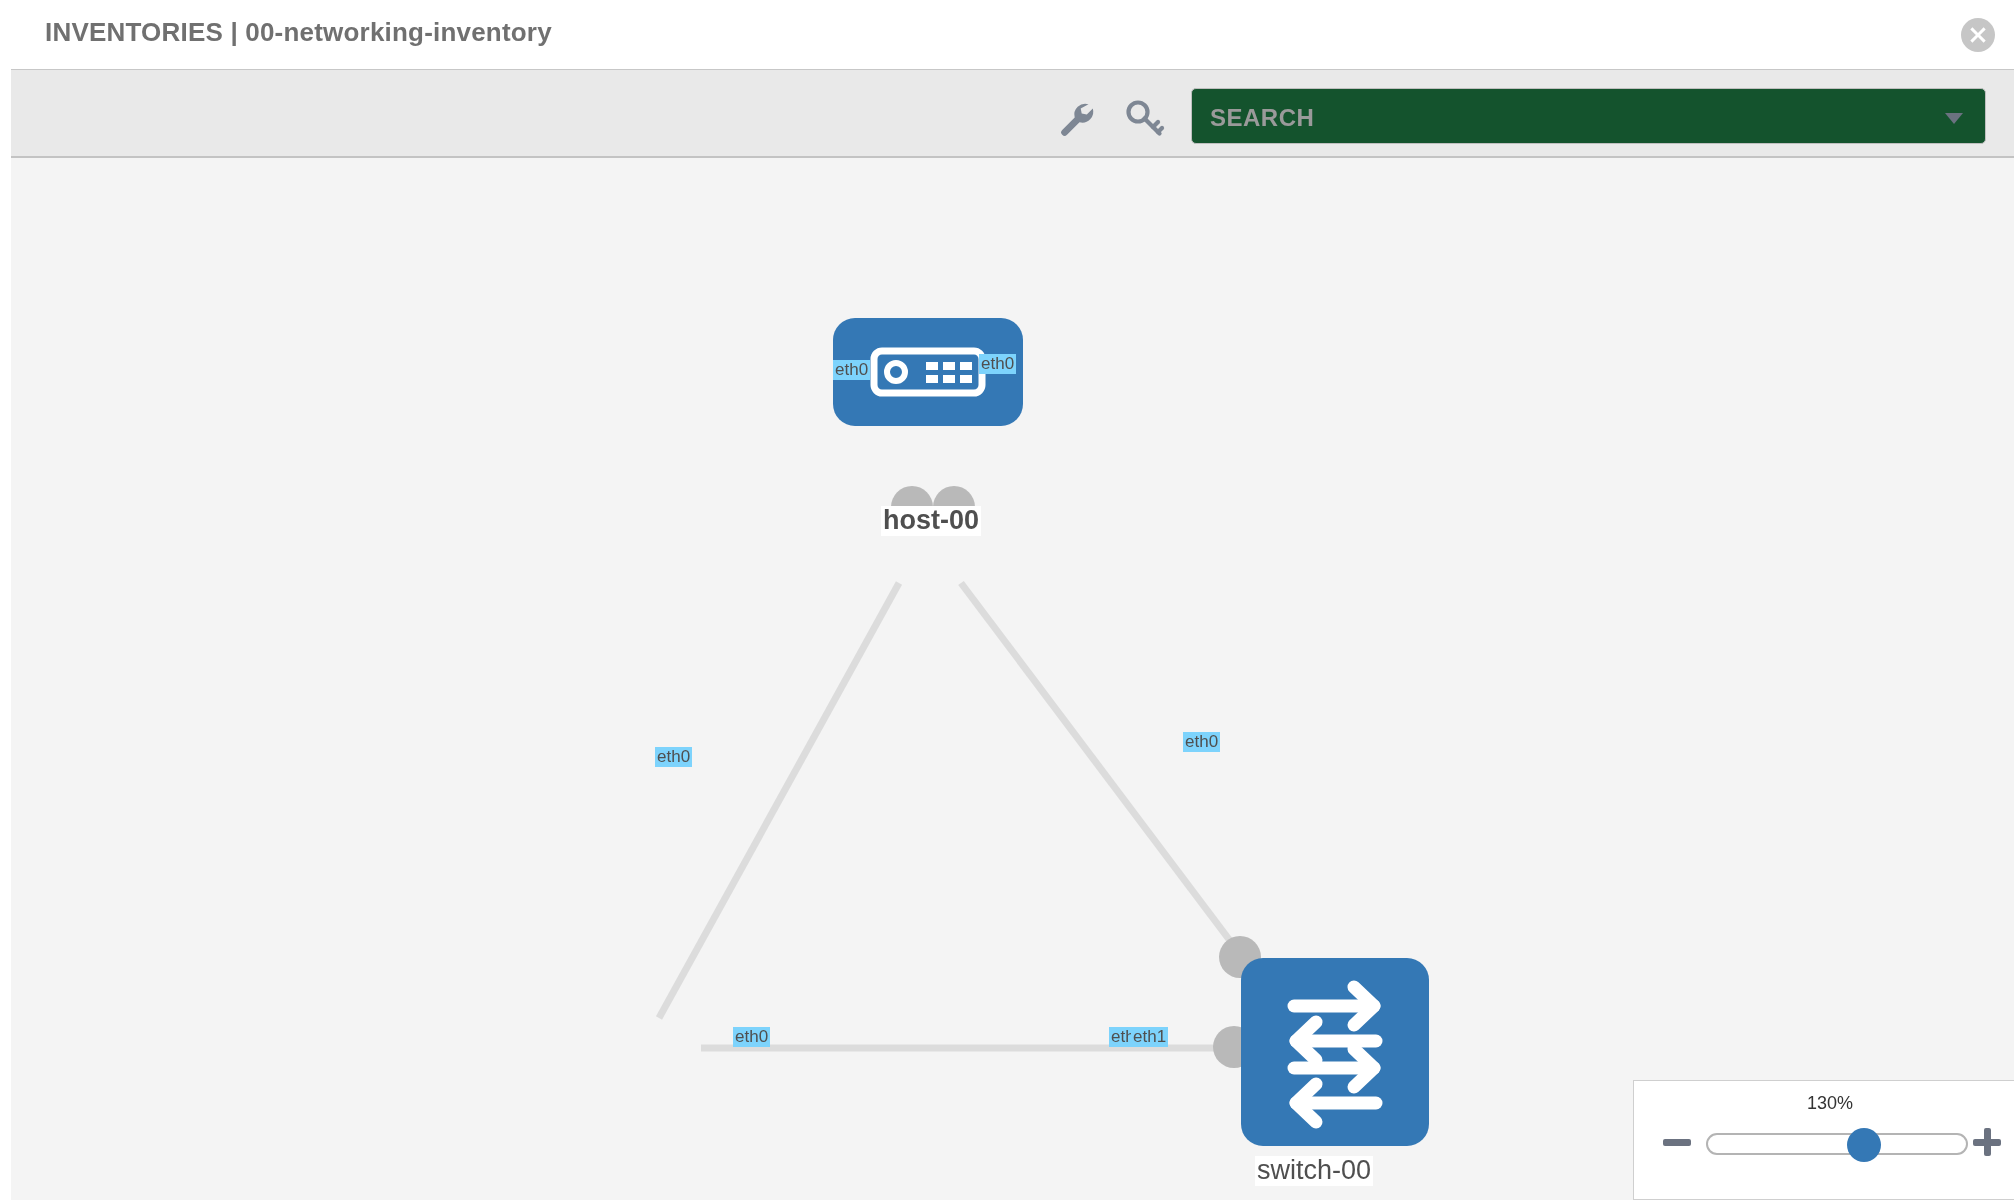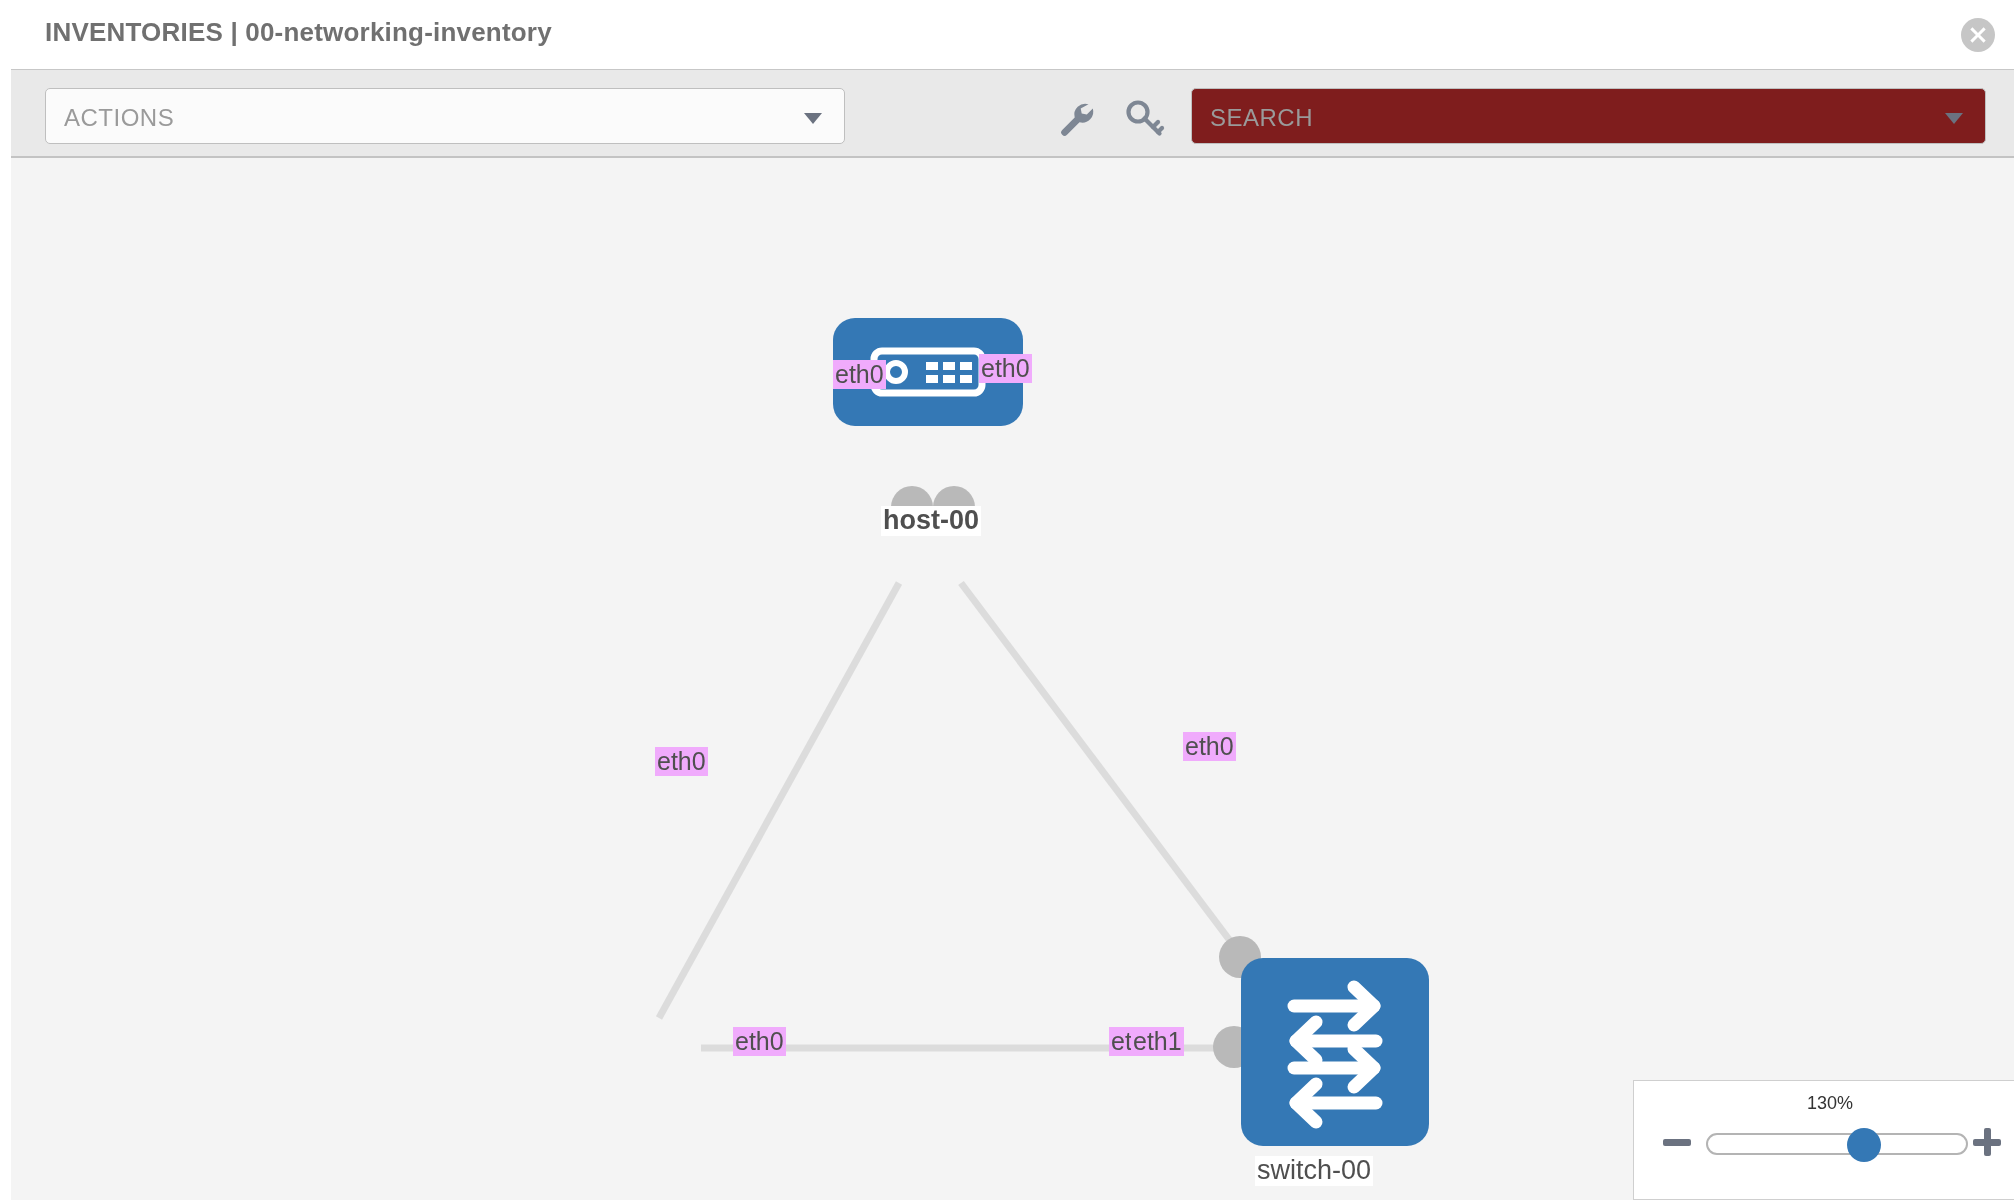--- a/index.html
+++ b/index.html
@@ -103,25 +103,26 @@
   }
   .tool-icon.wrench { left: 1044px; }
   .tool-icon.key    { left: 1113px; }
 
   .search-box {
     position: absolute;
     left: 1180px;
     top: 18px;
     width: 795px;
     height: 56px;
-    background: #7f1d1d;
+    background: #14532d;
     border: 1px solid #bfbfbf;
     border-radius: 5px;
     box-sizing: border-box;
     cursor: text;
+    font-weight: bold;
   }
   .search-label {
     position: absolute;
     left: 18px;
     top: 15px;
     font-size: 24px;
     color: #9a9a9a;
     letter-spacing: 0.5px;
   }
 
@@ -166,23 +167,23 @@
   .port {
     position: absolute;
     width: 42px;
     height: 42px;
     border-radius: 50%;
     background: #b9b9b9;
   }
 
   .edge-label {
     position: absolute;
-    font-size: 25px;
+    font-size: 17px;
     color: #4f4f4f;
-    background: #f0abfc;
+    background: #7dd3fc;
     white-space: nowrap;
     padding: 0 2px;
     line-height: 1.15;
   }
 
   
   .zoom-widget {
     position: absolute;
     right: 0;
     bottom: 0;
@@ -242,24 +243,20 @@
     <div class="header-title">INVENTORIES | 00-networking-inventory</div>
     <div class="close-icon">
       <svg width="34" height="34" viewBox="0 0 34 34">
         <path d="M11.4 9.3 L17 14.9 L22.6 9.3 L24.7 11.4 L19.1 17 L24.7 22.6 L22.6 24.7 L17 19.1 L11.4 24.7 L9.3 22.6 L14.9 17 L9.3 11.4 Z" fill="#ffffff"></path>
       </svg>
     </div>
   </div>
 
   <div class="toolbar">
 
-    <div class="actions-select">
-      <span class="actions-label">ACTIONS</span>
-      <span class="sel-caret"></span>
-    </div>
 
     <div class="tool-icon wrench">
       <svg width="42" height="42" viewBox="0 0 42 42">
         <path d="M33.5 6.2 a11 11 0 0 0 -13.8 13.3 L7.2 31.9 a3.4 3.4 0 0 0 0 4.8 a3.4 3.4 0 0 0 4.8 0 L24.5 24.3 a11 11 0 0 0 13.3 -13.8 l-6.0 6.0 l-5.1 -1.0 l-1.0 -5.1 Z" fill="#7e8794"></path>
       </svg>
     </div>
 
     <div class="tool-icon key">
       <svg width="42" height="42" viewBox="0 0 42 42">
         <circle cx="14" cy="14" r="9.5" fill="none" stroke="#7e8794" stroke-width="4.2"></circle>

